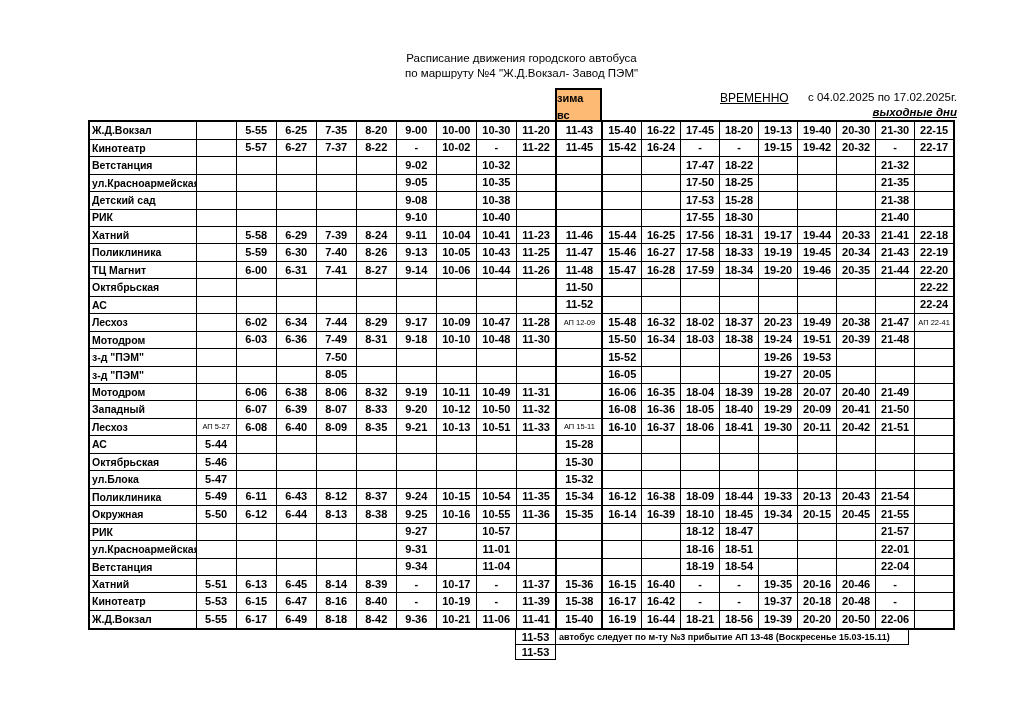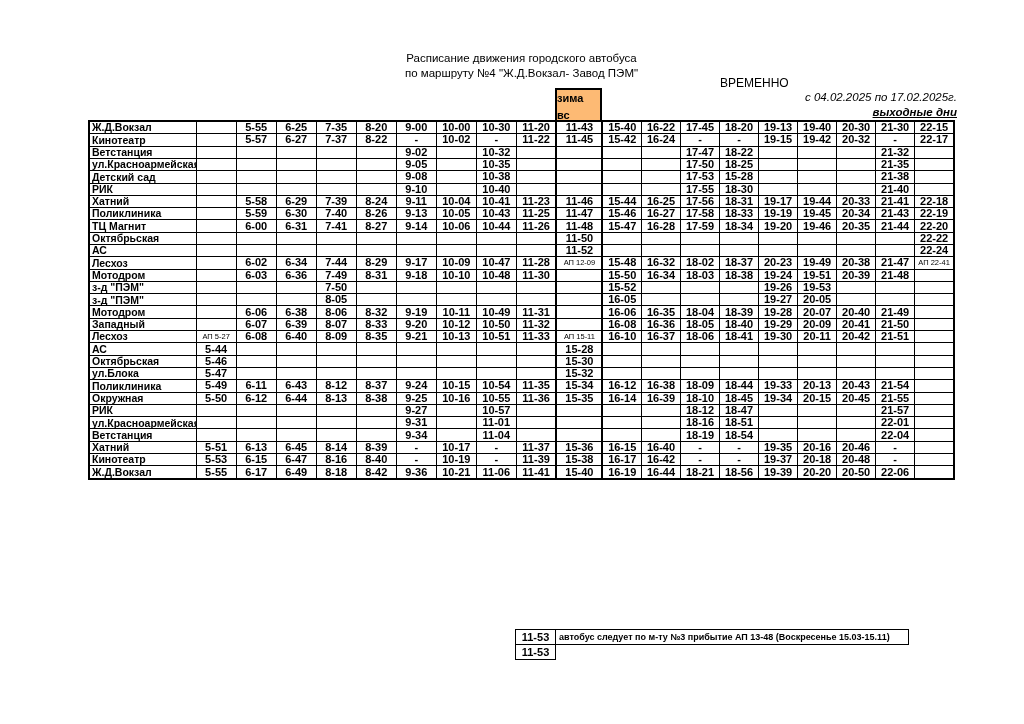--- a/index.html
+++ b/index.html
@@ -4,25 +4,25 @@
 <style>
   * { margin:0; padding:0; box-sizing:border-box; }
   html,body { width:1024px; height:724px; background:#ffffff; color:#000;
               font-family:"Liberation Sans", sans-serif; position:relative; overflow:hidden; }
   .titles { position:absolute; left:88px; top:51px; width:867px; text-align:center;
             font-weight:normal; font-size:11.5px; line-height:15px; }
   .zima-box { position:absolute; left:555px; top:88px; width:47px; height:34px;
               border:2px solid #000; border-bottom:none; font-weight:bold; font-size:11px;
               text-align:left; display:flex; flex-direction:column; justify-content:space-between;
               padding:2px 0 1px 0; background:#fdba74; }
-  .vremenno { position:absolute; left:720px; top:76px; font-size:12px; }
-  .daterange { position:absolute; right:67px; top:91px; font-style:italic; font-size:11.5px; }
+  .vremenno { position:absolute; left:720px; top:91px; font-size:12px;text-decoration:underline; }
+  .daterange { position:absolute; right:67px; top:91px; font-size:11.5px; }
   .weekend { position:absolute; right:67px; top:106px; font-style:italic; font-weight:bold;
              font-size:11.5px; text-decoration:underline; }
-  table.schedule { position:absolute; left:88px; top:120px; width:867px; height:360px;
+  table.schedule { position:absolute; left:88px; top:120px; width:867px; height:510px;
                    border-collapse:collapse; table-layout:fixed; font-size:11px; font-weight:bold;
                    border:2px solid #000; }
   table.schedule td { border:1px solid #000; text-align:center; padding:0; line-height:1;
                       white-space:nowrap; overflow:hidden; }
   table.schedule td.name { text-align:left; padding-left:2px; font-size:10.5px; }
   table.schedule td.zima { border-left-width:2px; border-right-width:2px; }
   table.schedule td.ap { font-size:7.5px; font-weight:normal; }
   .notes { position:absolute; left:515px; top:629px; }
   .note-row { display:flex; height:16px; }
   .note-row + .note-row { margin-top:-1px; }

